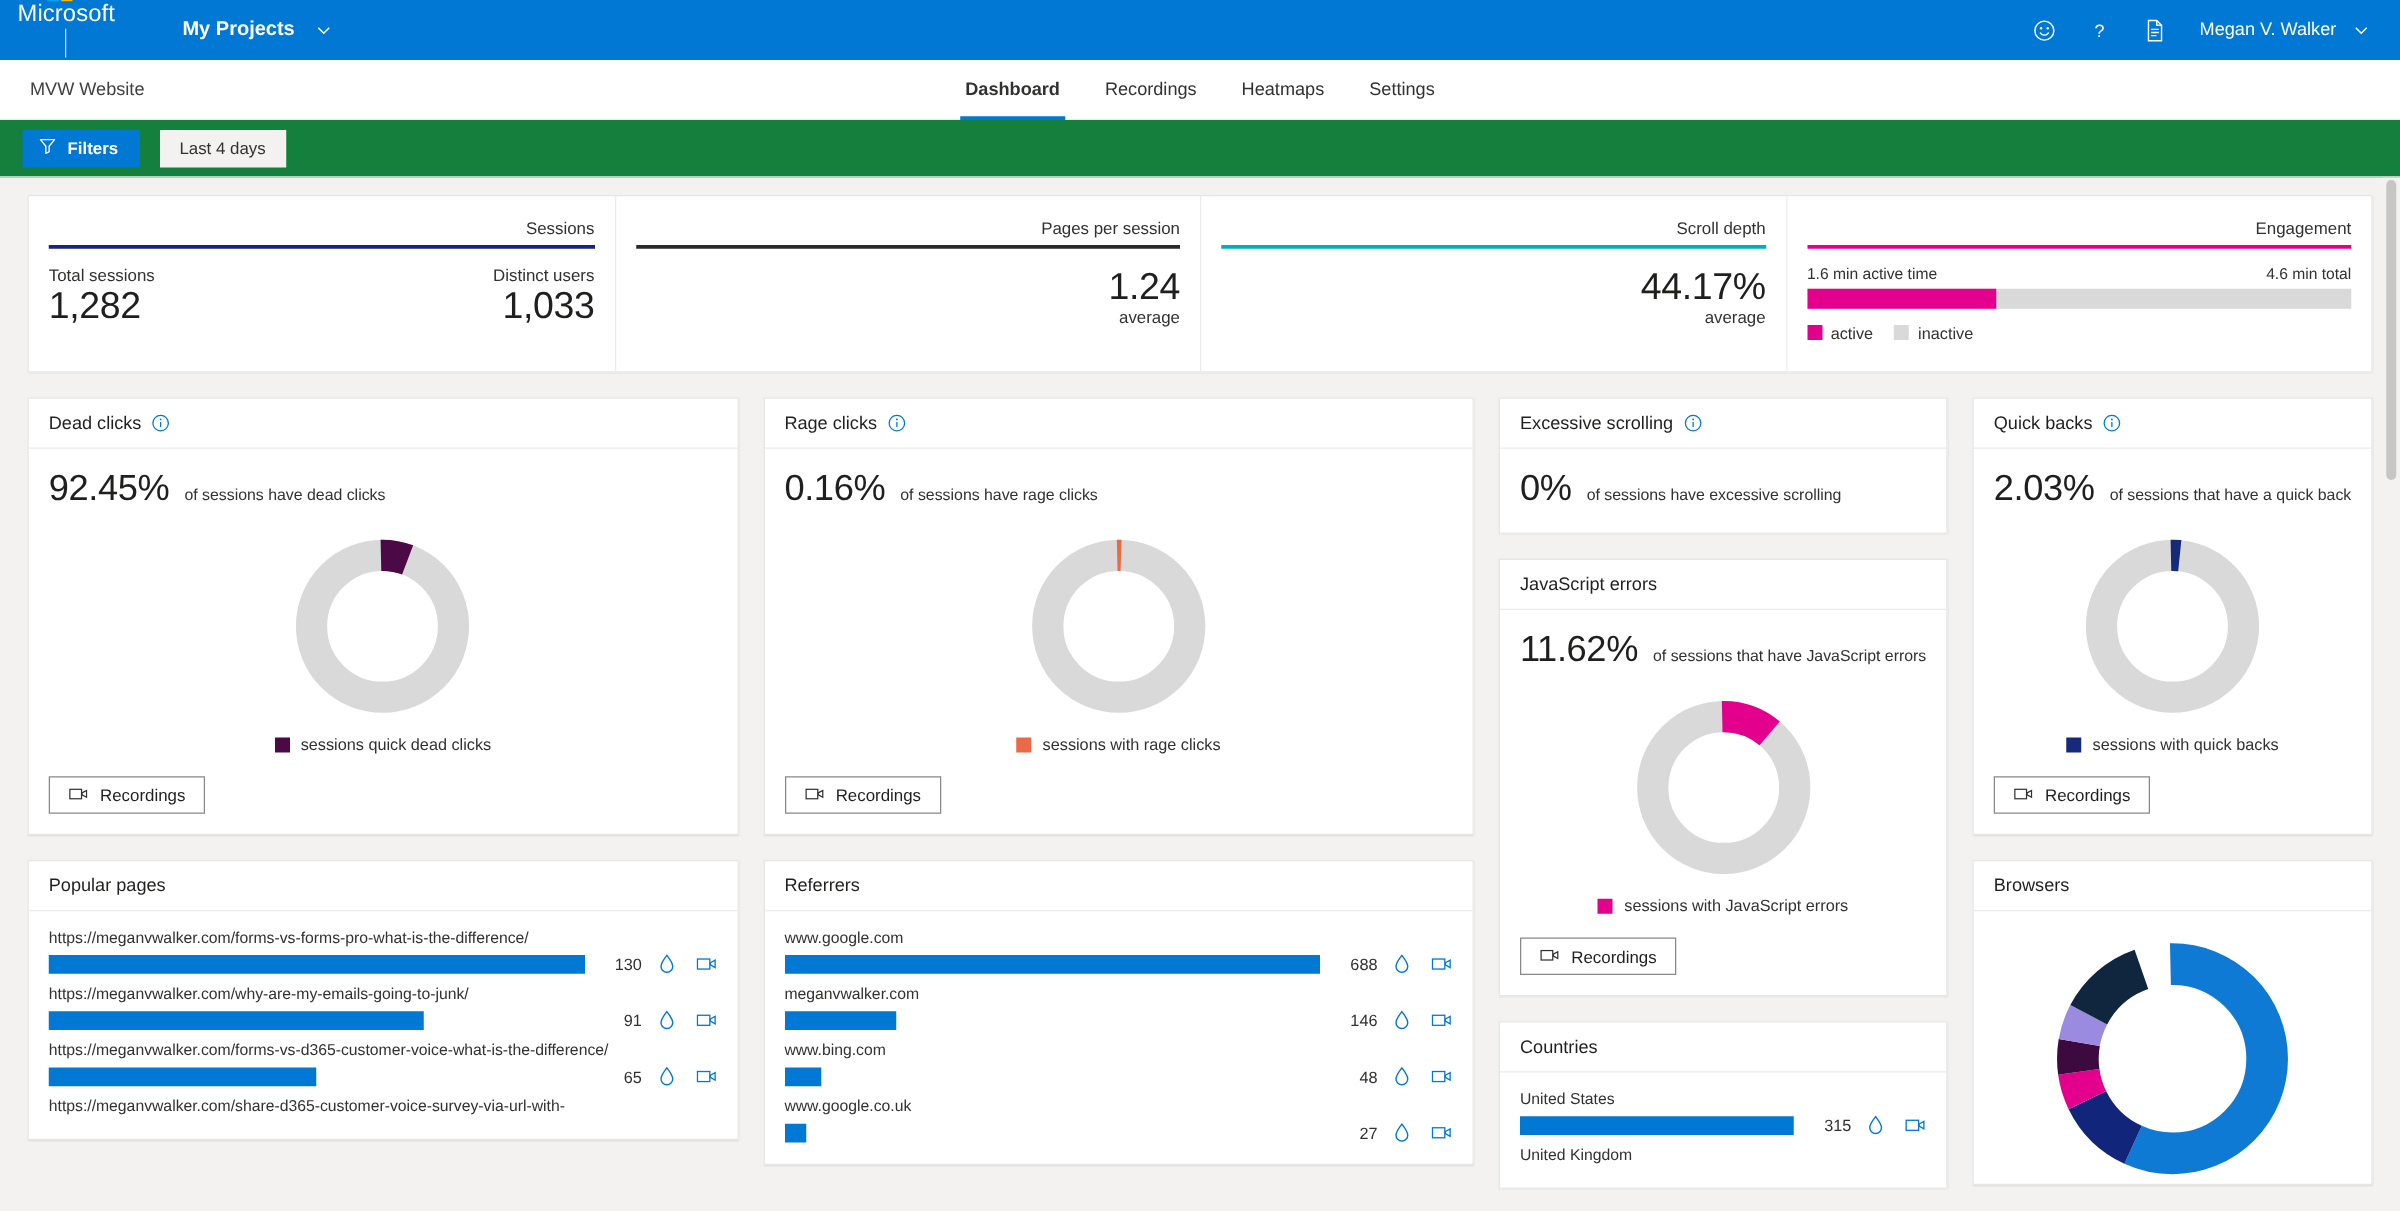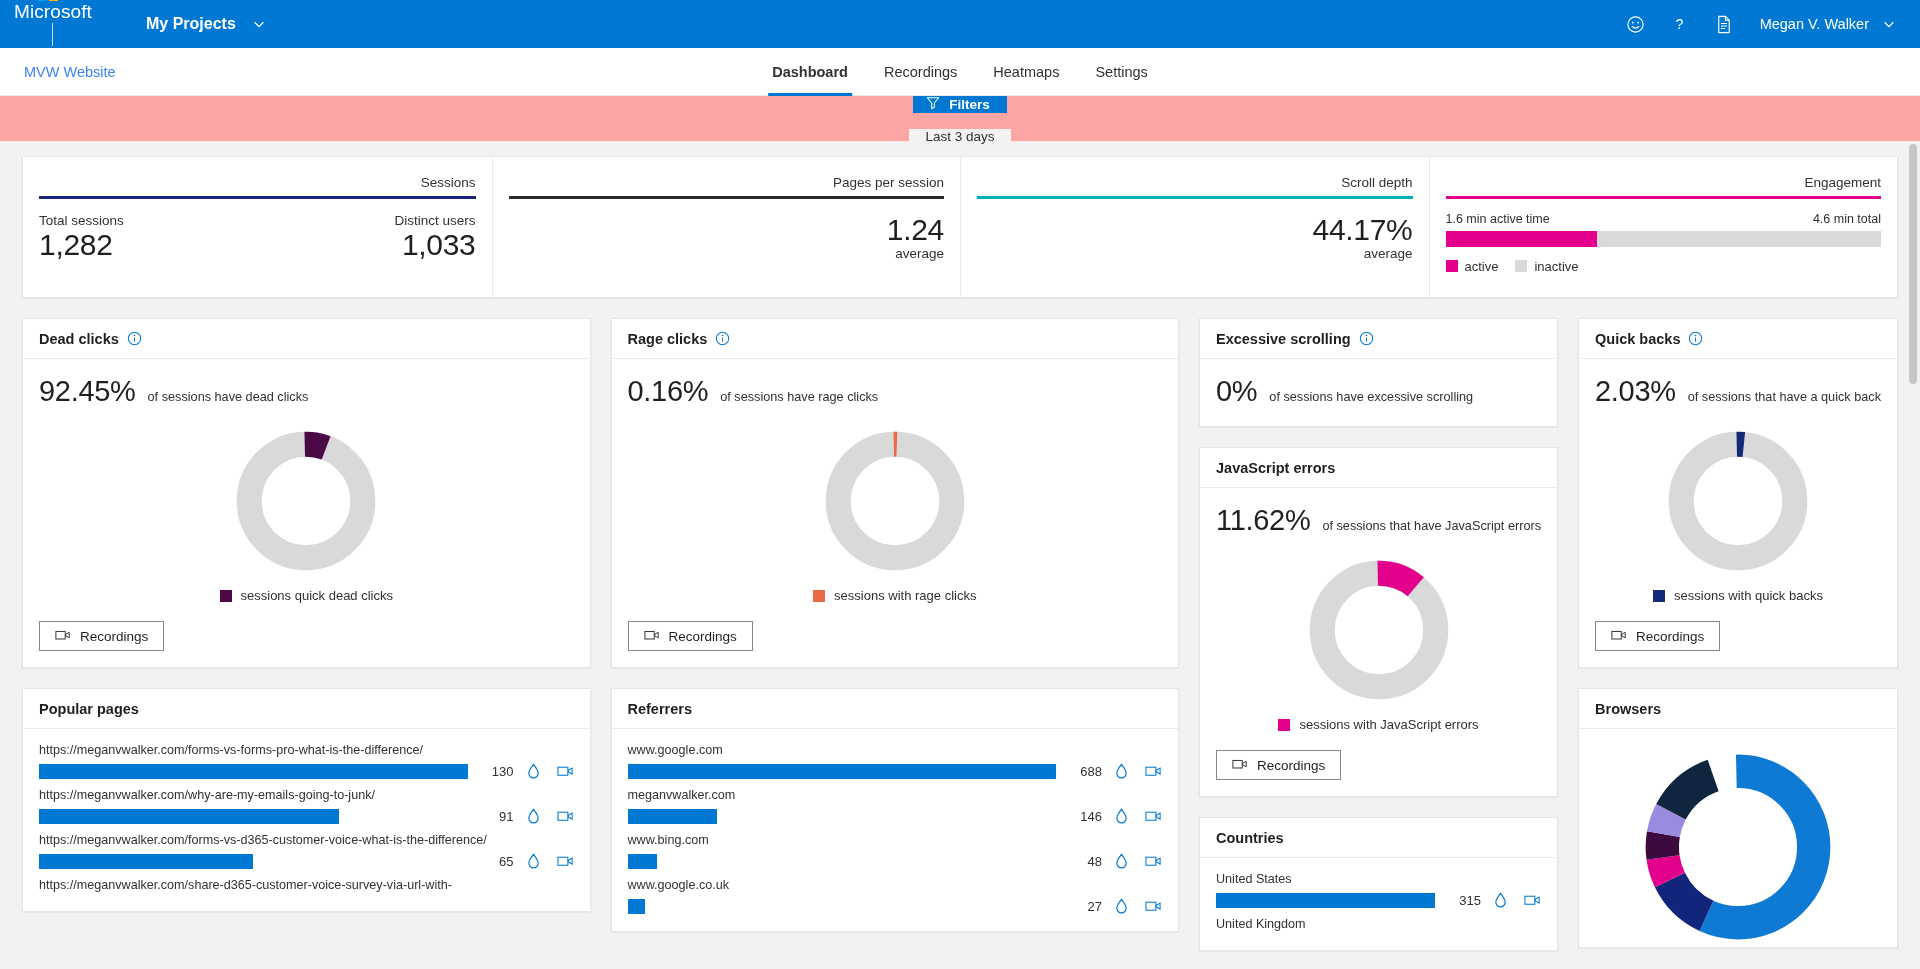--- a/index.html
+++ b/index.html
@@ -75,21 +75,21 @@
   
   .subheader {
     height: 48px;
     background: #ffffff;
     display: flex;
     align-items: center;
     padding: 0 24px;
     position: relative;
     border-bottom: 1px solid #edebe9;
   }
-  .site-title { font-size: 14.5px; color: #3b82f6; }
+  .site-title { font-size: 14.5px; color: #404040; }
   .tabs {
     position: absolute;
     left: 50%;
     transform: translateX(-50%);
     display: flex;
     height: 48px;
     align-items: stretch;
   }
   .tab {
     display: flex; align-items: center;
@@ -104,26 +104,25 @@
     content: "";
     position: absolute;
     left: 14px; right: 14px; bottom: 0;
     height: 2.5px;
     background: #0078d4;
   }
 
   
   .filterbar {
     height: 46px;
-    background: #fca5a5;
+    background: #15803d;
     display: flex; align-items: center;
     padding: 0 18px;
     gap: 16px;
     border-bottom: 1px solid #edebe9;
-    flex-direction: column;
   }
   .filters-btn {
     background: #0078d4; color: #fff;
     border: none;
     height: 30px;
     padding: 0 17px 0 13px;
     font-size: 13.5px; font-weight: 600;
     display: flex; align-items: center; gap: 9px;
     cursor: pointer;
     font-family: inherit;
@@ -171,21 +170,21 @@
     border: 1px solid #e6e6e6;
     box-shadow: 0 .5px 1.6px rgba(0,0,0,.10);
   }
   .card-head {
     height: 40px;
     display: flex; align-items: center;
     padding: 0 16px;
     border-bottom: 1px solid #edebe9;
     gap: 8px;
   }
-  .card-title { font-size: 14.5px; font-weight: 700; color: #201f1e; }
+  .card-title { font-size: 14.5px; font-weight: 400; color: #201f1e; }
   .info-icon { display: inline-flex; cursor: pointer; }
 
   
   .summary {
     background: #ffffff;
     border: 1px solid #e6e6e6;
     box-shadow: 0 .5px 1.6px rgba(0,0,0,.10);
     display: grid;
     grid-template-columns: 1fr 1fr 1fr 1fr;
     grid-column: 1 / span 4;
@@ -372,21 +371,21 @@
 
 <div class="filterbar">
   <button class="filters-btn">
     <span>
       <svg width="14" height="14" viewBox="0 0 16 16">
           <path d="M1.5 2h13l-5 6v5l-3 1.5V8z" fill="none" stroke="#fff" stroke-width="1.2" stroke-linejoin="round"></path>
         </svg>
     </span>
     <span>Filters</span>
   </button>
-  <button class="daterange-btn">Last 3 days</button>
+  <button class="daterange-btn">Last 4 days</button>
 </div>
 
 <div class="content">
   <div class="grid">
 
     <div class="summary">
 
       <div class="sum-cell">
         <div class="sum-label">Sessions</div>
         <div class="sum-rule" style="background:#1a237e"></div>

